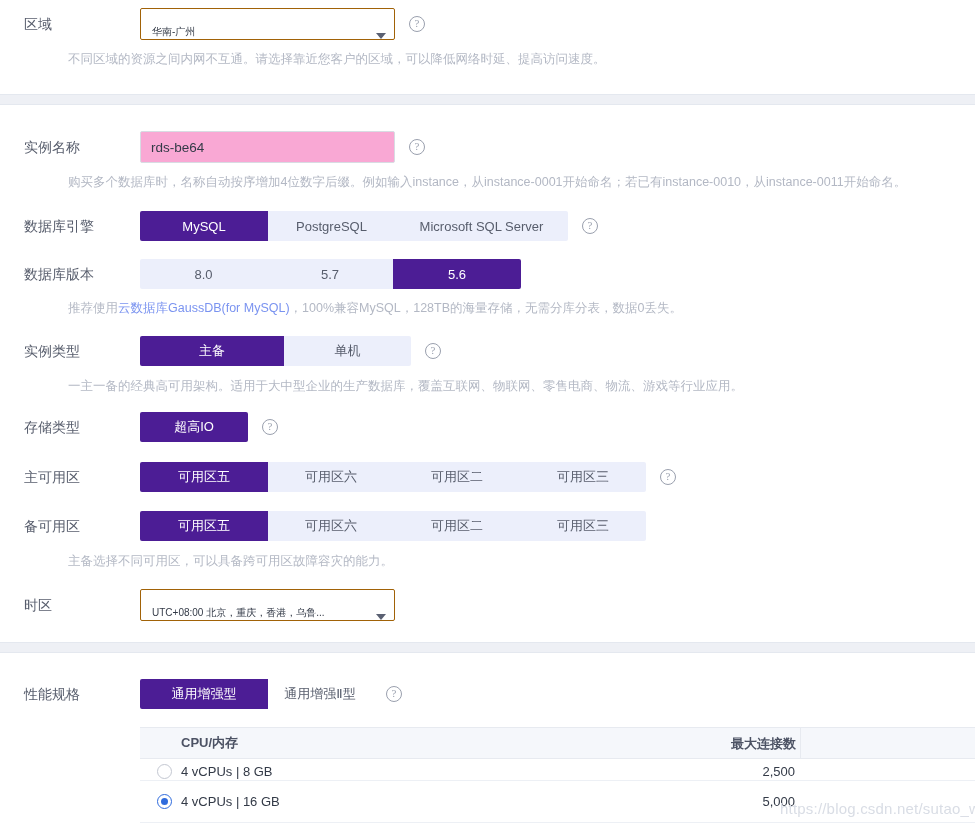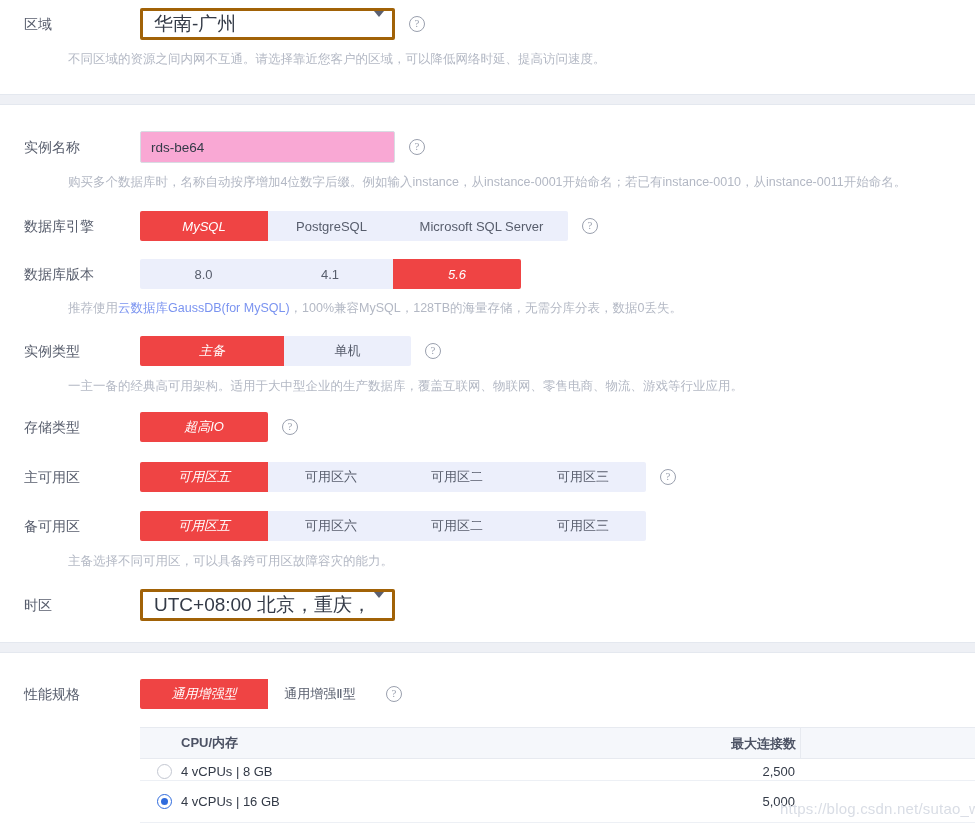--- a/index.html
+++ b/index.html
@@ -54,27 +54,27 @@
     height: 11px;
     background: #eef0f5;
     border-top: 1px solid #e4e8ef;
     border-bottom: 1px solid #e4e8ef;
   }
 
   
   .select {
     width: 255px;
     height: 32px;
-    border: 3px solid #a16207;
+    border: 1px solid #a16207;
     border-radius: 2px;
     background: #fff;
     display: flex;
-    align-items: flex-start;
+    align-items: flex-end;
     padding: 0 8px 0 11px;
-    font-size: 19px;
+    font-size: 10px;
     color: #333a47;
     position: relative;
   }
   .select .sel-val {
     flex: 1 1 auto;
     overflow: hidden;
     white-space: nowrap;
   }
   .caret {
     width: 0; height: 0;
@@ -128,23 +128,22 @@
     color: #575d6c;
     font-size: 13px;
     display: flex;
     align-items: center;
     justify-content: center;
     height: 30px;
     white-space: nowrap;
     cursor: pointer;
   }
   .seg-item.active {
-    background: #ef4444;
+    background: #4c1d95;
     color: #ffffff;
-    font-style: italic;
   }
   .seg-item.plain {
     background: transparent;
     color: #575d6c;
   }
 
   
   .spec-wrap {
     margin-left: 140px;
     width: 835px;
@@ -278,21 +277,21 @@
   </div>
 </div>
 
 <div style="height:16px"></div>
 
 <div class="form-row">
   <div class="row-label">数据库版本</div>
   <div class="row-field">
     <div class="seg">
       <div class="seg-item" style="width:127px">8.0</div>
-      <div class="seg-item" style="width:126px">4.1</div>
+      <div class="seg-item" style="width:126px">5.7</div>
       <div class="seg-item active" style="width:128px">5.6</div>
     </div>
   </div>
 </div>
 <div style="height:10px"></div>
 <div class="hint"><span>推荐使用</span><a href="#">云数据库GaussDB(for MySQL)</a><span>，100%兼容MySQL，128TB的海量存储，无需分库分表，数据0丢失。</span></div>
 
 <div style="height:19px"></div>
 
 <div class="form-row">
@@ -307,21 +306,21 @@
 </div>
 <div style="height:11px"></div>
 <div class="hint">一主一备的经典高可用架构。适用于大中型企业的生产数据库，覆盖互联网、物联网、零售电商、物流、游戏等行业应用。</div>
 
 <div style="height:17px"></div>
 
 <div class="form-row">
   <div class="row-label">存储类型</div>
   <div class="row-field">
     <div class="seg">
-      <div class="seg-item active" style="width:128px">超高IO</div>
+      <div class="seg-item active" style="width:108px">超高IO</div>
     </div>
     <span class="help">?</span>
   </div>
 </div>
 
 <div style="height:18px"></div>
 
 <div class="form-row">
   <div class="row-label">主可用区</div>
   <div class="row-field">

